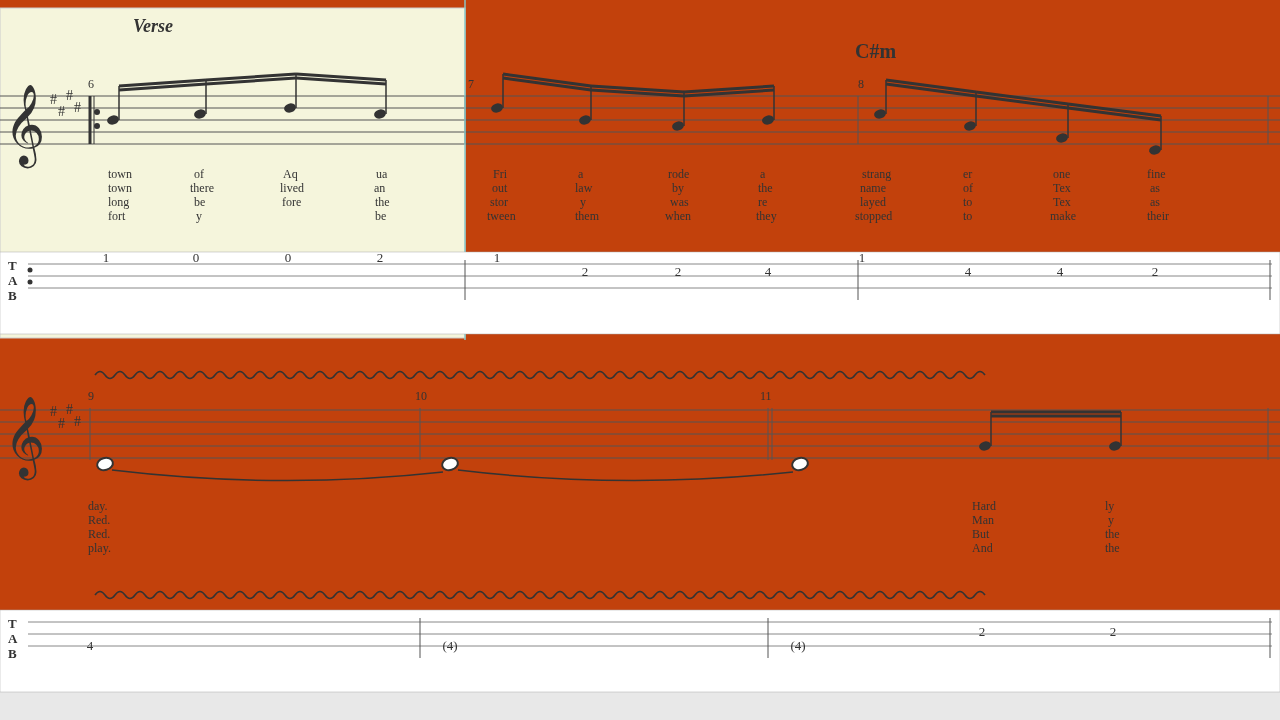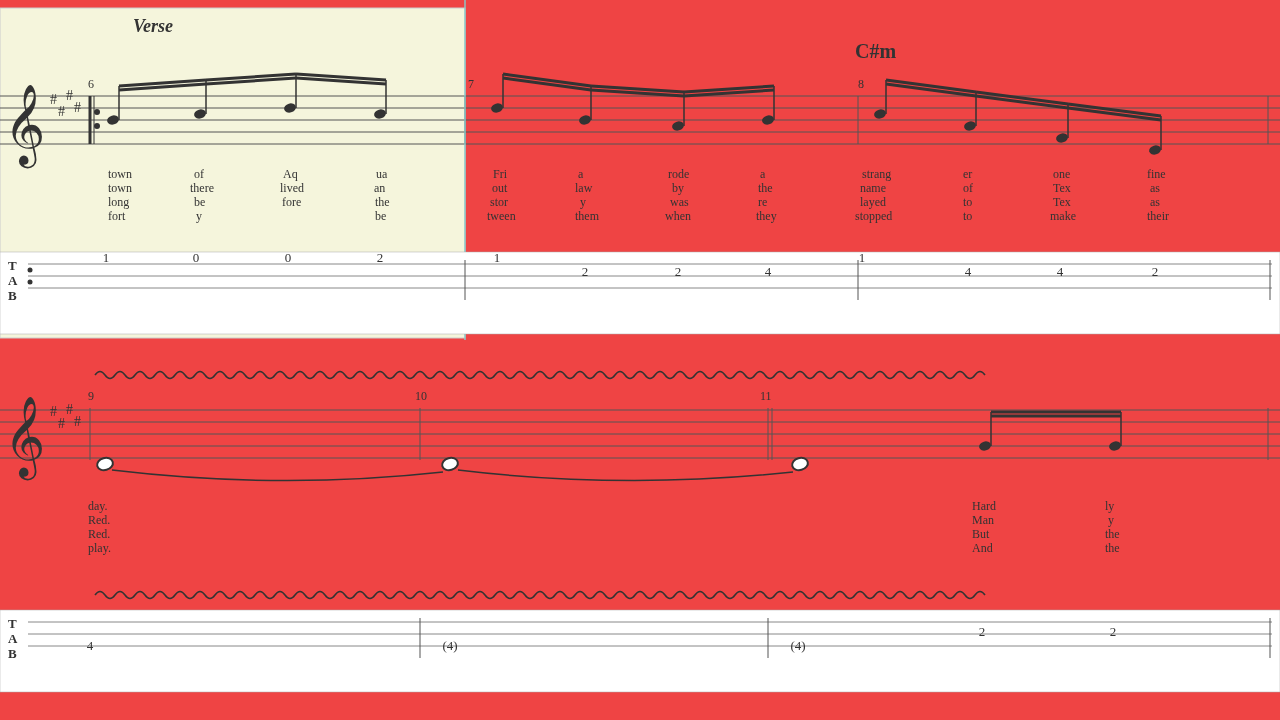--- a/index.html
+++ b/index.html
@@ -7,22 +7,22 @@
       background: #e8e8e8;
       font-family: 'Times New Roman', serif;
       width: 1280px;
       height: 720px;
       overflow: hidden;
       position: relative;
     }
 
     .main-container {
       width: 1280px;
-      height: 720px;
-      background: #ef4444;
+      height: 644px;
+      background: #c2410c;
       position: relative;
     }
 
     svg.music {
       position: absolute;
       top: 0;
       left: 0;
       width: 1280px;
       height: 720px;
       pointer-events: none;

